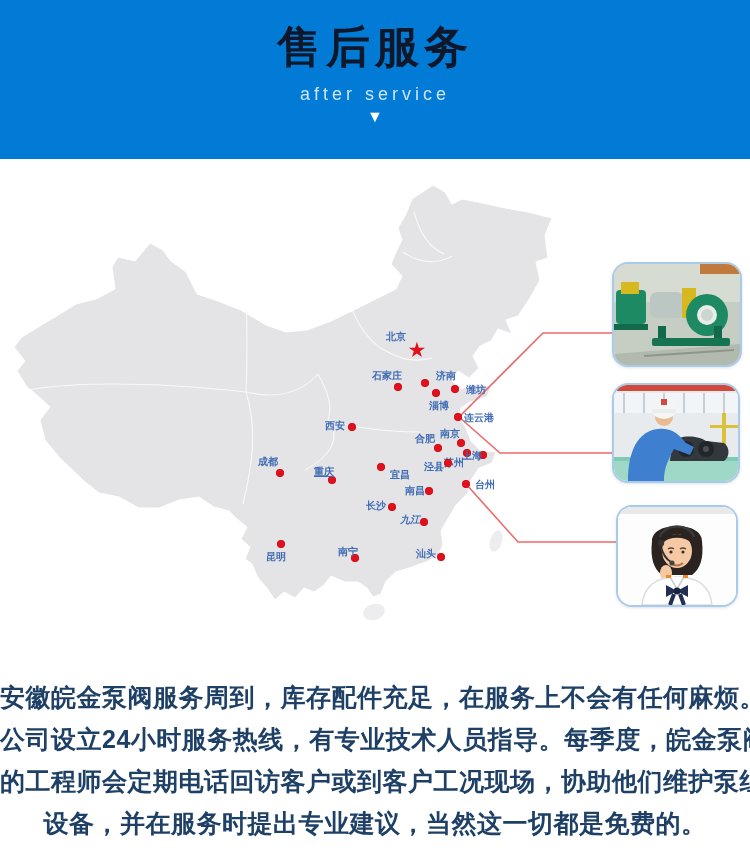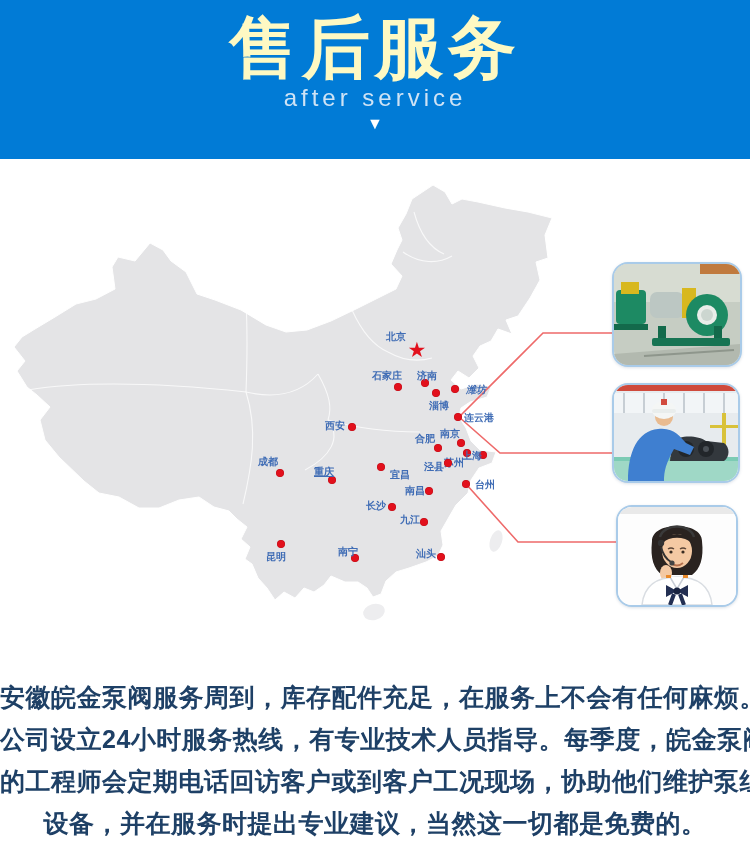--- a/index.html
+++ b/index.html
@@ -1,22 +1,22 @@
 <!DOCTYPE html>
 <html style="--accent: #017bd6; --dot: #e2101c; --label: #3f6cb5; --line: #ee6a6a; --footer: #1e4066; --map: #e4e4e6; --pborder: #a9cbe9;"><head>
 <meta charset="utf-8">
 <style>
   html,body{margin:0;padding:0;background:#fff;}
   body{font-family:"Liberation Sans","DejaVu Sans",sans-serif;}
   .stage{position:relative;width:750px;height:868px;margin:0 auto;background:#fff;overflow:hidden;}
 
   
   .banner{position:absolute;left:0;top:0;width:750px;height:159px;background:var(--accent,#017bd6);text-align:center;}
-  .banner h1{margin:0;padding-top:14px;font-size:68px;line-height:66px;font-weight:900;color:#fef9c3;letter-spacing:5px;}
-  .banner .subtitle{margin-top:4px;font-size:24px;font-weight:300;color:#cfe3f5;letter-spacing:4px;}
+  .banner h1{margin:0;padding-top:14px;font-size:44px;line-height:66px;font-weight:900;color:#0f172a;letter-spacing:5px;}
+  .banner .subtitle{margin-top:4px;font-size:18px;font-weight:300;color:#cfe3f5;letter-spacing:4px;}
   .banner .tri{margin-top:4px;font-size:16px;color:#fff;line-height:16px;}
 
   
   .map-area{position:absolute;left:0;top:159px;width:750px;height:501px;}
   .map-svg{position:absolute;left:0;top:-159px;width:750px;height:868px;}
   .china{fill:var(--map,#e4e4e6);stroke:#fff;stroke-width:1;}
   .island{fill:#ededef;}
   .prov{fill:none;stroke:#fff;stroke-width:1.1;opacity:.75;}
   .conn{fill:none;stroke:var(--line,#ee6a6a);stroke-width:1.6;}
 
@@ -69,23 +69,23 @@
         <polyline class="conn" points="459,417 543,333 612,333"></polyline>
         <polyline class="conn" points="459,417 500,453 612,453"></polyline>
         <polyline class="conn" points="466,484 518,542 616,542"></polyline>
       </g>
     </svg>
 
     <div id="city-layer">
         <span class="city-dot" style="left: 398px; top: 387px;"></span>
         <span class="city-label" style="left: 372px; top: 370px;">石家庄</span>
         <span class="city-dot" style="left: 425px; top: 383px;"></span>
-        <span class="city-label" style="left: 417px; top: 370px;">济南</span>
+        <span class="city-label" style="left: 436px; top: 370px;">济南</span>
         <span class="city-dot" style="left: 455px; top: 389px;"></span>
-        <span class="city-label" style="left: 466px; top: 384px; font-style: italic;">潍坊</span>
+        <span class="city-label" style="left: 466px; top: 384px;">潍坊</span>
         <span class="city-dot" style="left: 436px; top: 393px;"></span>
         <span class="city-label" style="left: 429px; top: 400px; text-align: right;">淄博</span>
         <span class="city-dot" style="left: 458px; top: 417px;"></span>
         <span class="city-label" style="left: 464px; top: 412px;">连云港</span>
         <span class="city-dot" style="left: 352px; top: 427px;"></span>
         <span class="city-label" style="left: 325px; top: 420px;">西安</span>
         <span class="city-dot" style="left: 461px; top: 443px;"></span>
         <span class="city-label" style="left: 440px; top: 428px;">南京</span>
         <span class="city-dot" style="left: 438px; top: 448px;"></span>
         <span class="city-label" style="left: 415px; top: 433px;">合肥</span>
@@ -101,21 +101,21 @@
         <span class="city-label" style="left: 258px; top: 456px;">成都</span>
         <span class="city-dot" style="left: 332px; top: 480px;"></span>
         <span class="city-label" style="left: 314px; top: 466px; text-decoration: underline;">重庆</span>
         <span class="city-dot" style="left: 466px; top: 484px;"></span>
         <span class="city-label" style="left: 475px; top: 479px;">台州</span>
         <span class="city-dot" style="left: 429px; top: 491px;"></span>
         <span class="city-label" style="left: 405px; top: 485px;">南昌</span>
         <span class="city-dot" style="left: 392px; top: 507px;"></span>
         <span class="city-label" style="left: 366px; top: 500px;">长沙</span>
         <span class="city-dot" style="left: 424px; top: 522px;"></span>
-        <span class="city-label" style="left: 400px; top: 514px;">九江</span>
+        <span class="city-label" style="left: 400px; top: 514px; font-style: italic;">九江</span>
         <span class="city-dot" style="left: 281px; top: 544px;"></span>
         <span class="city-label" style="left: 266px; top: 551px;">昆明</span>
         <span class="city-dot" style="left: 355px; top: 558px;"></span>
         <span class="city-label" style="left: 338px; top: 546px;">南宁</span>
         <span class="city-dot" style="left: 441px; top: 557px;"></span>
         <span class="city-label" style="left: 416px; top: 548px; text-align: center;">汕头</span>
         <span class="cap-star" style="left: 417px; top: 350px;">★</span>
         <span class="city-label" style="left: 386px; top: 331px;">北京</span>
       </div>
 

